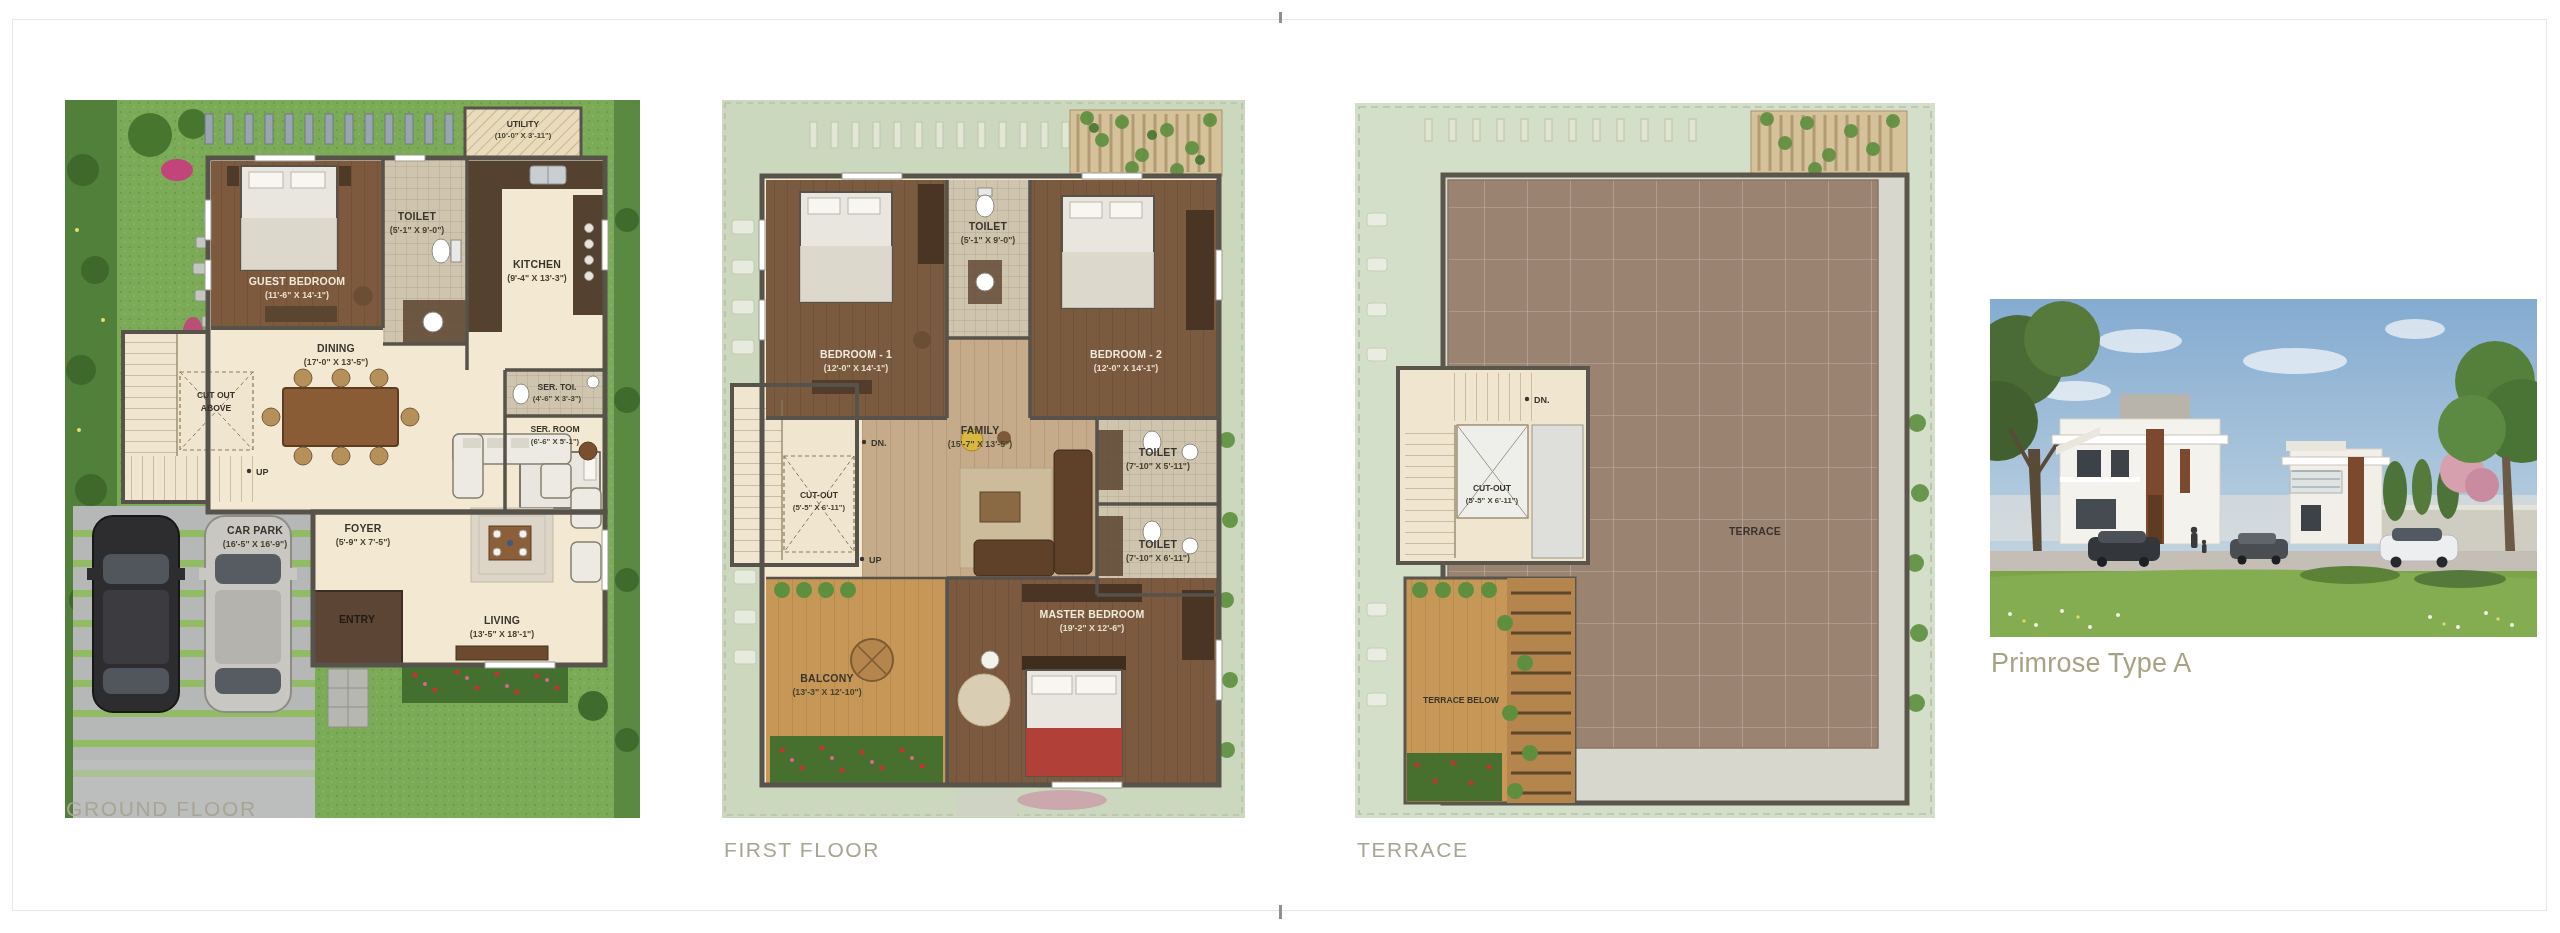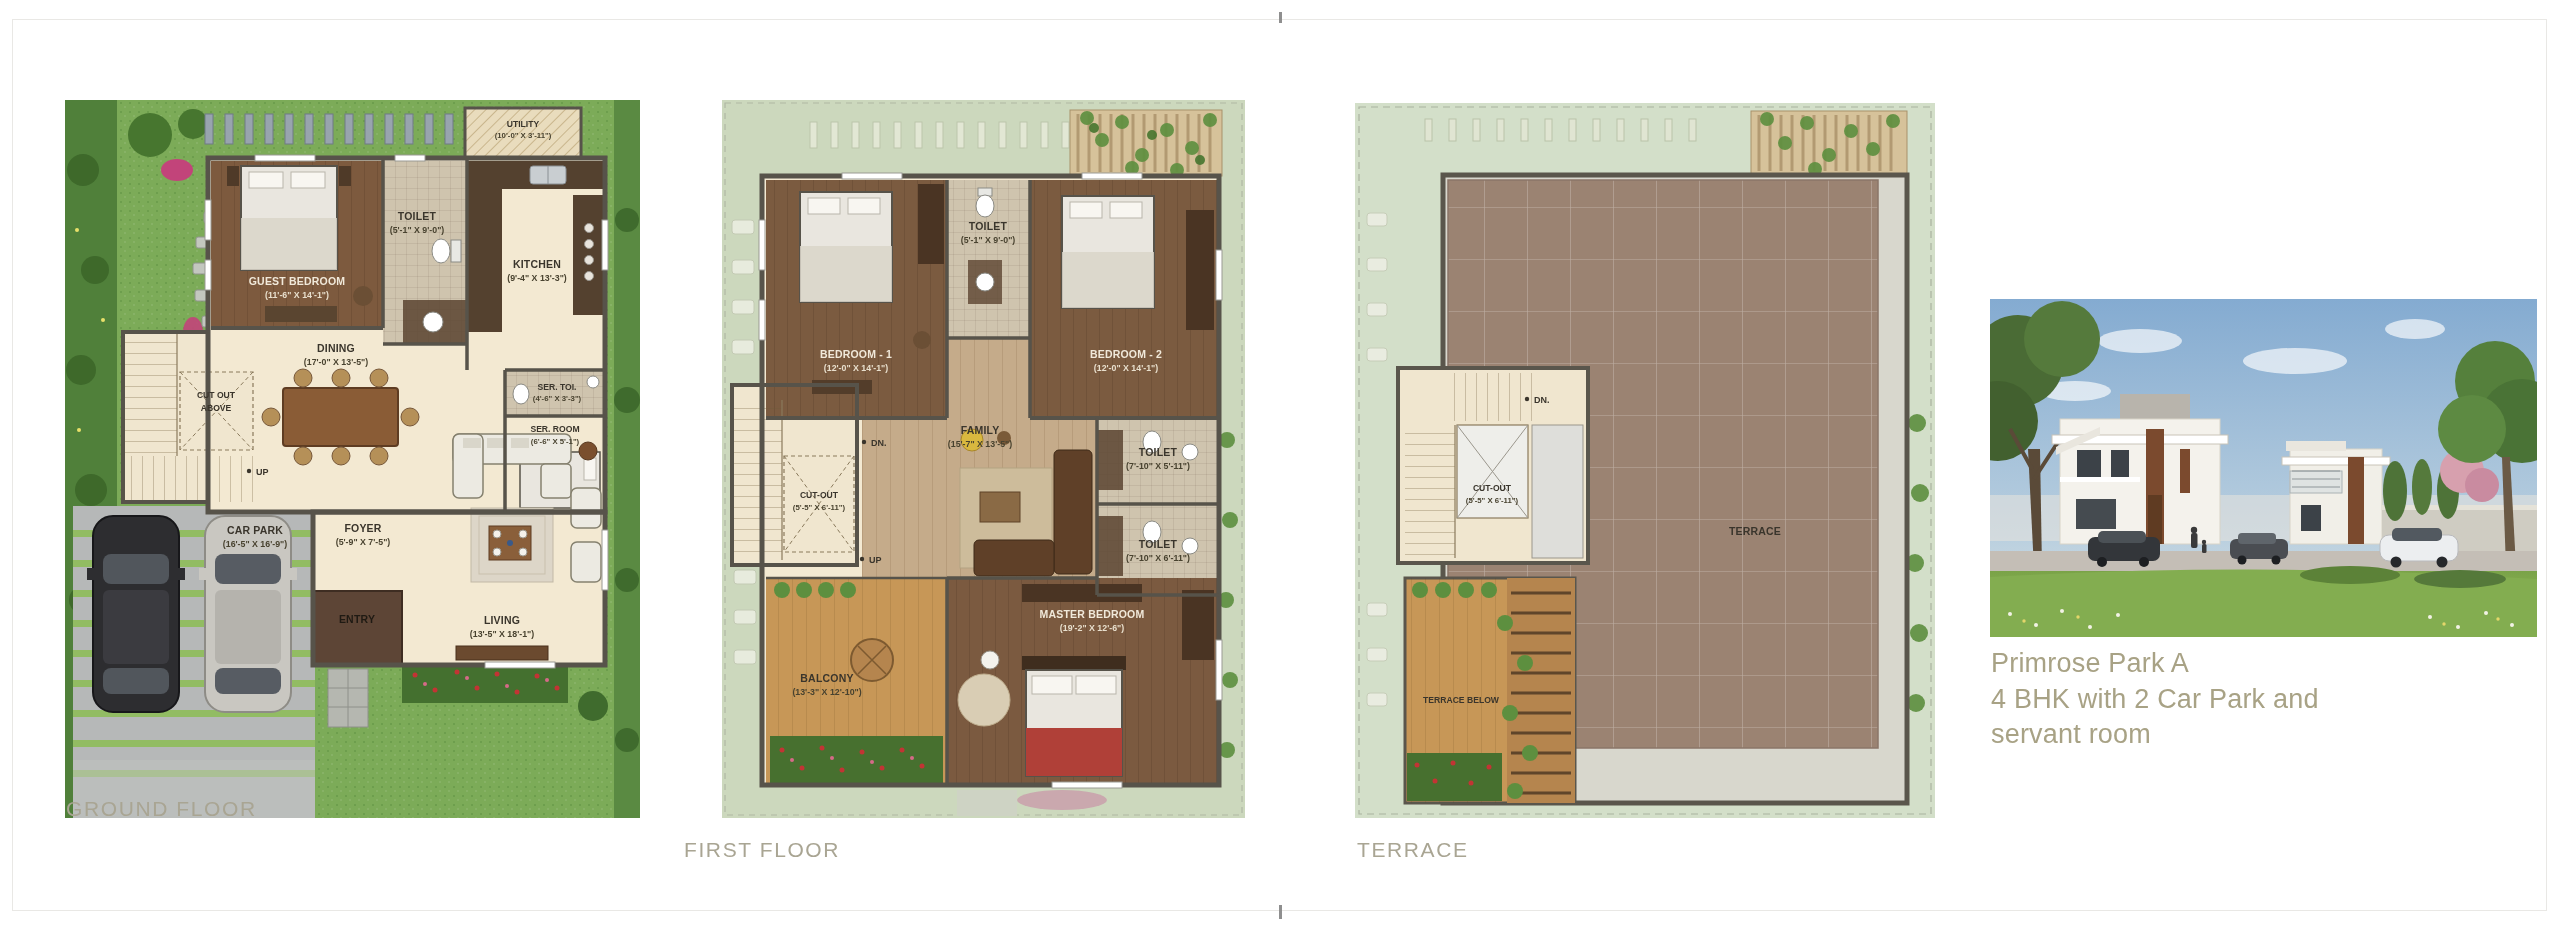--- a/index.html
+++ b/index.html
@@ -580,21 +580,21 @@
       <text class="rd" x="436" y="369">(7'-10" X 5'-11")</text>
       <text class="rn" x="436" y="448">TOILET</text>
       <text class="rd" x="436" y="461">(7'-10" X 6'-11")</text>
       <text class="rn" x="370" y="518" style="fill:#f1e9da">MASTER BEDROOM</text>
       <text class="rd" x="370" y="531" style="fill:#e8dfcd">(19'-2" X 12'-6")</text>
       <text class="rn" x="105" y="582">BALCONY</text>
       <text class="rd" x="105" y="595">(13'-3" X 12'-10")</text>
     </g>
   </svg>
   </div>
-  <div class="plan-caption" style="left:684px;top:838px;">FIRST FLOOR</div>
+  <div class="plan-caption" style="left:724px;top:838px;">FIRST FLOOR</div>
 
   <div class="plan" style="left:1355px;top:103px;">
   <svg width="580" height="715" viewBox="0 0 580 715">
     <defs>
       <pattern id="t-grid" width="43" height="52" patternUnits="userSpaceOnUse">
             <path d="M43,0H0V52" fill="none" stroke="rgba(255,255,255,0.35)" stroke-width="1.2"></path>
           </pattern>
       <pattern id="t-plank" width="14" height="14" patternUnits="userSpaceOnUse">
             <path d="M0,0V14" stroke="rgba(90,60,25,0.22)" stroke-width="1.2"></path>
           </pattern>
@@ -854,16 +854,15 @@
             <circle cx="34" cy="322" r="1.7"></circle>
             <circle cx="88" cy="318" r="1.7"></circle>
             <circle cx="454" cy="325" r="1.7"></circle>
             <circle cx="508" cy="320" r="1.7"></circle>
           </g>
     </g>
   </svg>
   </div>
 
   <div class="listing">
-    <div class="t1">Primrose Park A</div>
-    <div class="t2">4 BHK with 2 Car Park and servant room</div>
+    <div class="t1">Primrose Type A</div>
   </div>
 </div>
 
 </body></html>

